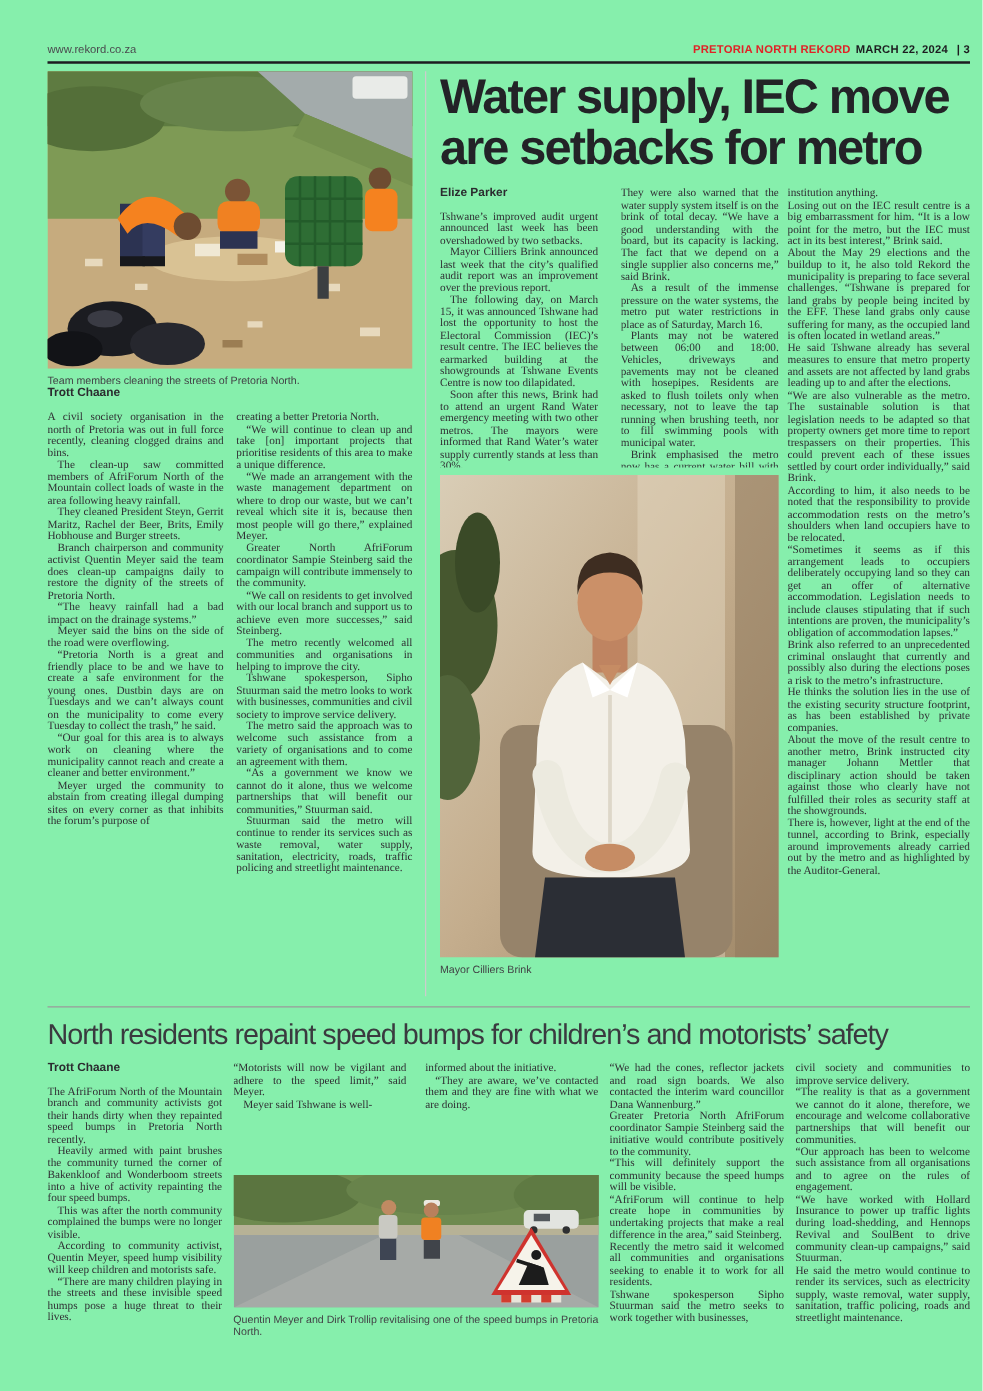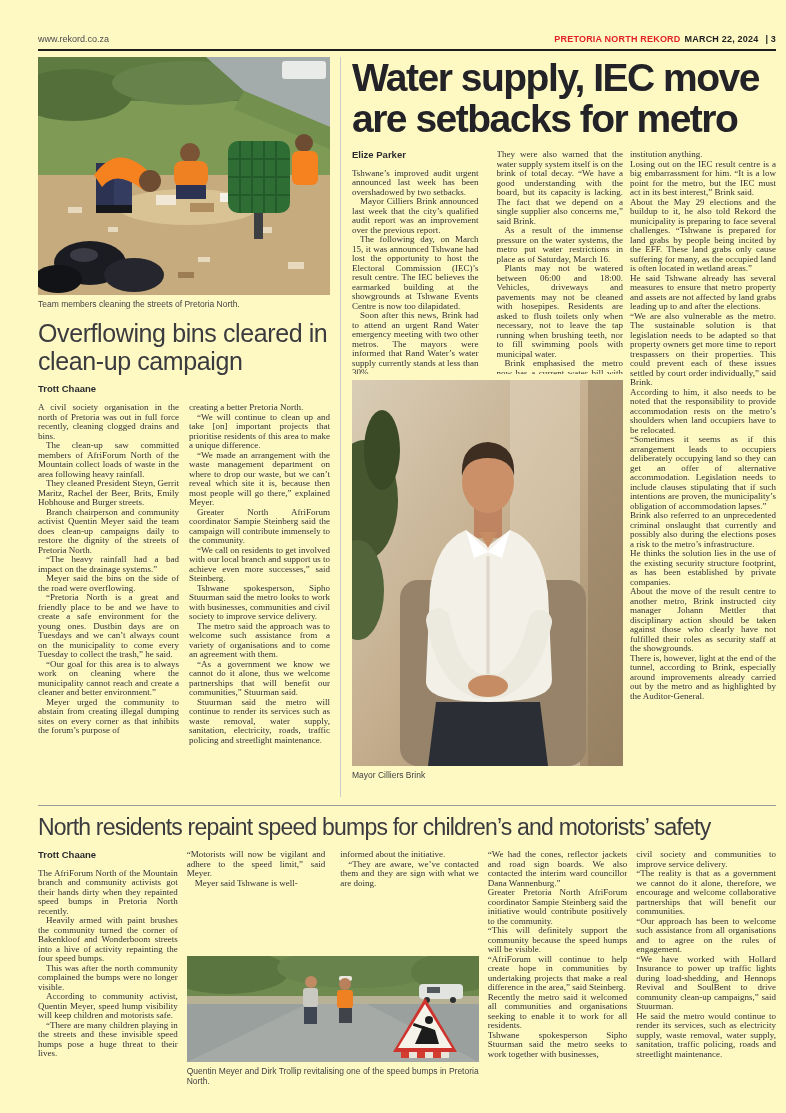--- a/index.html
+++ b/index.html
@@ -1,18 +1,18 @@
 <!DOCTYPE html>
 <html><head>
 <meta charset="utf-8">
 <style>
   * { margin:0; padding:0; box-sizing:border-box; }
   html,body { background:#ffffff; }
   body { width:786px; height:1113px; font-family:"Liberation Serif","DejaVu Serif",serif; color:#303034; }
-  .page { width:786px; height:1113px; padding:34px 10px 0 38px; overflow:hidden; background:#fef9c3; }
+  .page { width:786px; height:1113px; padding:34px 10px 0 38px; overflow:hidden; background:#86efac; }
 
   
   .topbar { display:flex; justify-content:space-between; align-items:flex-end;
             font-family:"Liberation Sans",sans-serif; font-size:9px;
             padding-bottom:5px; border-bottom:2px solid #1d1d20; }
   .url { color:#4a4a4e; }
   .mast { font-weight:bold; color:#1d1d20; letter-spacing:.2px; }
   .mast .red { color:#e02227; margin-right:4px; }
   .mast .pgno { margin-left:7px; }
 
@@ -45,21 +45,21 @@
   .main-left2 .cols2 { height:224px; gap:18px; flex:none; }
   .col3 { flex:1; font-size:9px; line-height:9.5px; text-align:justify; overflow:hidden; }
   .mayorfig { margin-top:6px; }
 
   
   .bottom-section { border-top:1px solid #9a9a9a; margin-top:8px; padding-top:2px; }
   .bottom-body { display:flex; gap:9px; height:268px; }
   .bcol { flex:1; font-size:9px; line-height:9.5px; text-align:justify; overflow:hidden; }
   .bmid { width:292px; flex:none; }
   .bmid .cols2 { gap:15px; height:52px; }
-  .bumpfig { margin-top:54px; }
+  .bumpfig { margin-top:38px; }
 </style>
 </head>
 <body>
 
 <div class="page">
 
   <div class="topbar">
     <span class="url">www.rekord.co.za</span>
     <span class="mast">
       <span class="red">PRETORIA NORTH REKORD</span><span>MARCH 22, 2024</span><span class="pgno">|  3</span>
@@ -120,40 +120,40 @@
             <rect x="136" y="104" width="34" height="26" rx="8" fill="#f08122"></rect>
             <rect x="138" y="128" width="30" height="14" fill="#2c3352"></rect>
           </g>
           <g>
             <circle cx="266" cy="86" r="9" fill="#6e4c31"></circle>
             <rect x="254" y="94" width="26" height="34" rx="6" fill="#f5821f"></rect>
           </g>
         </svg>
         <figcaption>Team members cleaning the streets of Pretoria North.</figcaption>
       </figure>
-      <h2 class="art-head">Overflowing bins cleared in clean-up campaign</h2>
       <div class="byline">Trott Chaane</div>
       <div class="cols2">
         <div class="tcol">
             <p>A civil society organisation in the north of Pretoria was out in full force recently, cleaning clogged drains and bins.</p>
             <p>The clean-up saw committed members of AfriForum North of the Mountain collect loads of waste in the area following heavy rainfall.</p>
             <p>They cleaned President Steyn, Gerrit Maritz, Rachel der Beer, Brits, Emily Hobhouse and Burger streets.</p>
             <p>Branch chairperson and community activist Quentin Meyer said the team does clean-up campaigns daily to restore the dignity of the streets of Pretoria North.</p>
             <p>“The heavy rainfall had a bad impact on the drainage systems.”</p>
             <p>Meyer said the bins on the side of the road were overflowing.</p>
             <p>“Pretoria North is a great and friendly place to be and we have to create a safe environment for the young ones. Dustbin days are on Tuesdays and we can’t always count on the municipality to come every Tuesday to collect the trash,” he said.</p>
             <p>“Our goal for this area is to always work on cleaning where the municipality cannot reach and create a cleaner and better environment.”</p>
             <p>Meyer urged the community to abstain from creating illegal dumping sites on every corner as that inhibits the forum’s purpose of</p>
           </div>
         <div class="tcol">
             <p>creating a better Pretoria North.</p>
             <p>“We will continue to clean up and take [on] important projects that prioritise residents of this area to make a unique difference.</p>
             <p>“We made an arrangement with the waste management department on where to drop our waste, but we can’t reveal which site it is, because then most people will go there,” explained Meyer.</p>
             <p>Greater North AfriForum coordinator Sampie Steinberg said the campaign will contribute immensely to the community.</p>
             <p>“We call on residents to get involved with our local branch and support us to achieve even more successes,” said Steinberg.</p>
+            <p>The metro recently welcomed all communities and organisations in helping to improve the city.</p>
             <p>Tshwane spokesperson, Sipho Stuurman said the metro looks to work with businesses, communities and civil society to improve service delivery.</p>
             <p>The metro said the approach was to welcome such assistance from a variety of organisations and to come an agreement with them.</p>
             <p>“As a government we know we cannot do it alone, thus we welcome partnerships that will benefit our communities,” Stuurman said.</p>
             <p>Stuurman said the metro will continue to render its services such as waste removal, water supply, sanitation, electricity, roads, traffic policing and streetlight maintenance.</p>
           </div>
       </div>
     </div>
 
     <div class="main-article">
       <h1 class="main-head">Water supply, IEC move are setbacks for metro</h1>
@@ -242,21 +242,21 @@
           </div>
       </div>
       <div class="bmid">
         <div class="cols2">
           <div class="tcol">
               <p>“Motorists will now be vigilant and adhere to the speed limit,” said Meyer.</p>
               <p>Meyer said Tshwane is well-</p>
             </div>
           <div class="tcol">
               <p>informed about the initiative.</p>
-              <p>“They are aware, we’ve contacted them and they are sign with what we are doing.</p>
+              <p>“They are aware, we’ve contacted them and they are fine with what we are doing.</p>
             </div>
         </div>
         <figure class="bumpfig">
           <svg class="photo" viewBox="0 0 292 106" preserveAspectRatio="none" height="106" role="img">
             <rect width="292" height="106" fill="#9aa09e"></rect>
             <rect width="292" height="40" fill="#6f8a4f"></rect>
             <ellipse cx="40" cy="16" rx="62" ry="22" fill="#5b7540"></ellipse>
             <ellipse cx="170" cy="12" rx="80" ry="20" fill="#68834b"></ellipse>
             <ellipse cx="268" cy="16" rx="44" ry="20" fill="#5f7a43"></ellipse>
             <rect y="40" width="292" height="8" fill="#b7b296"></rect>

